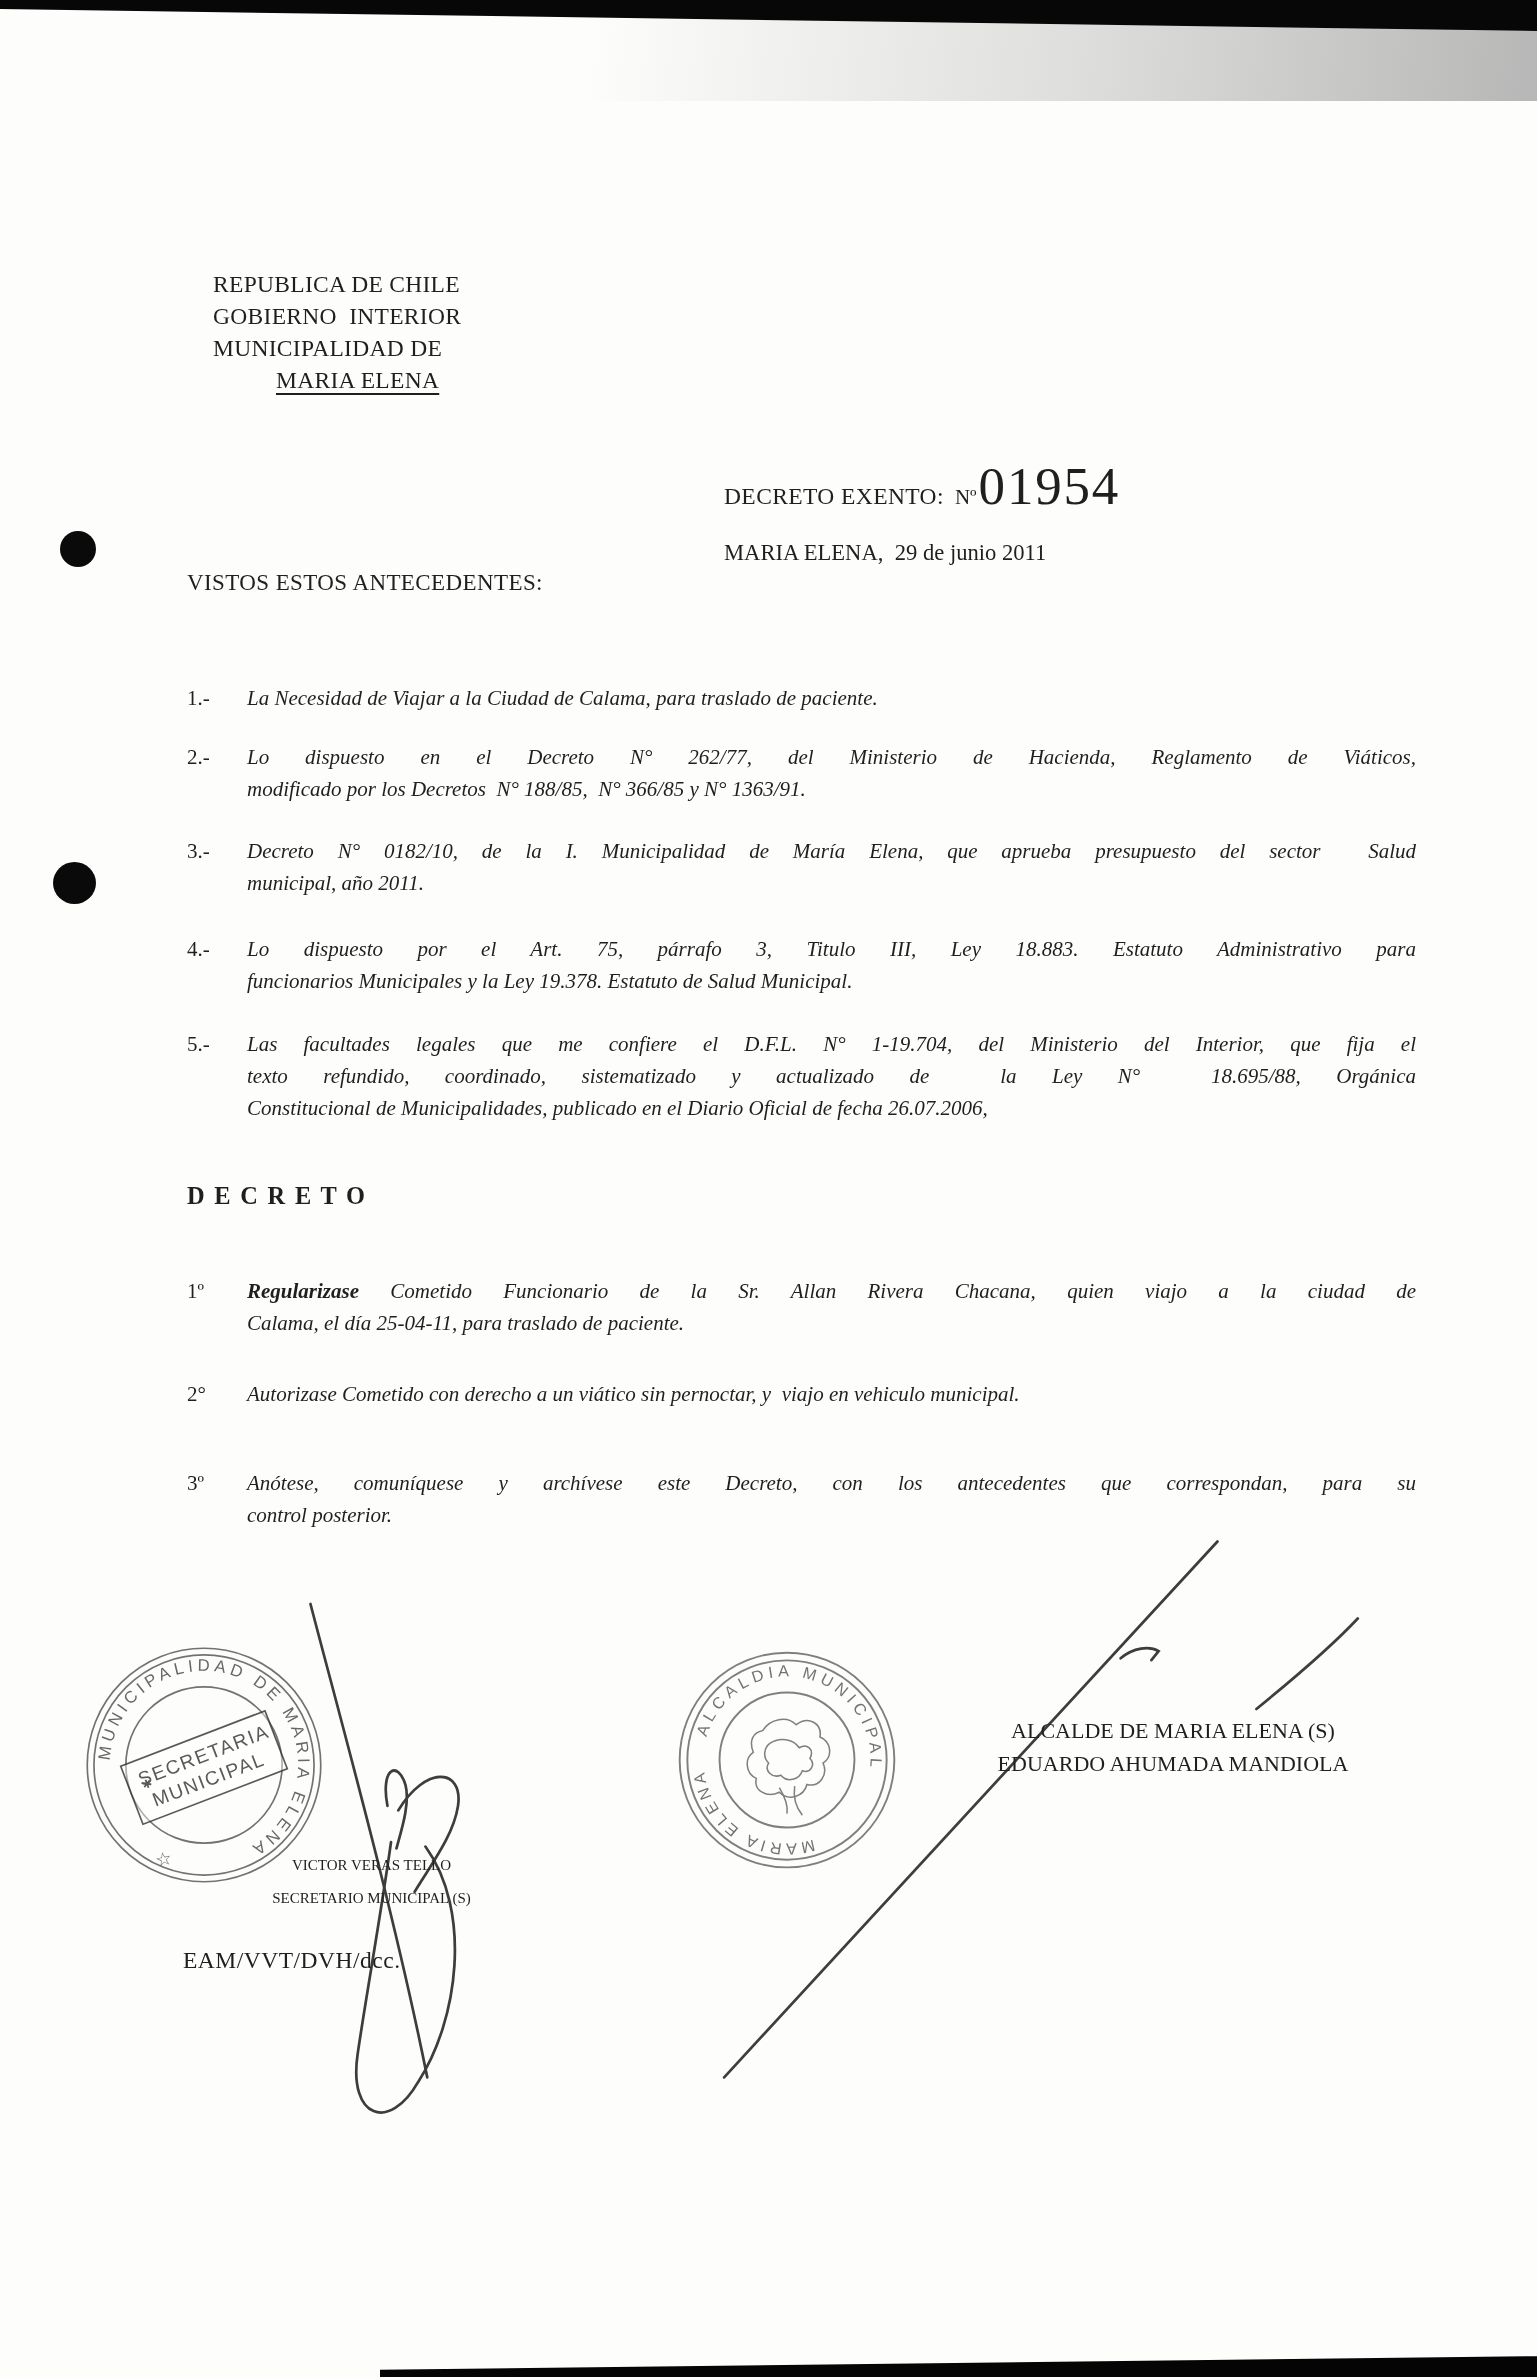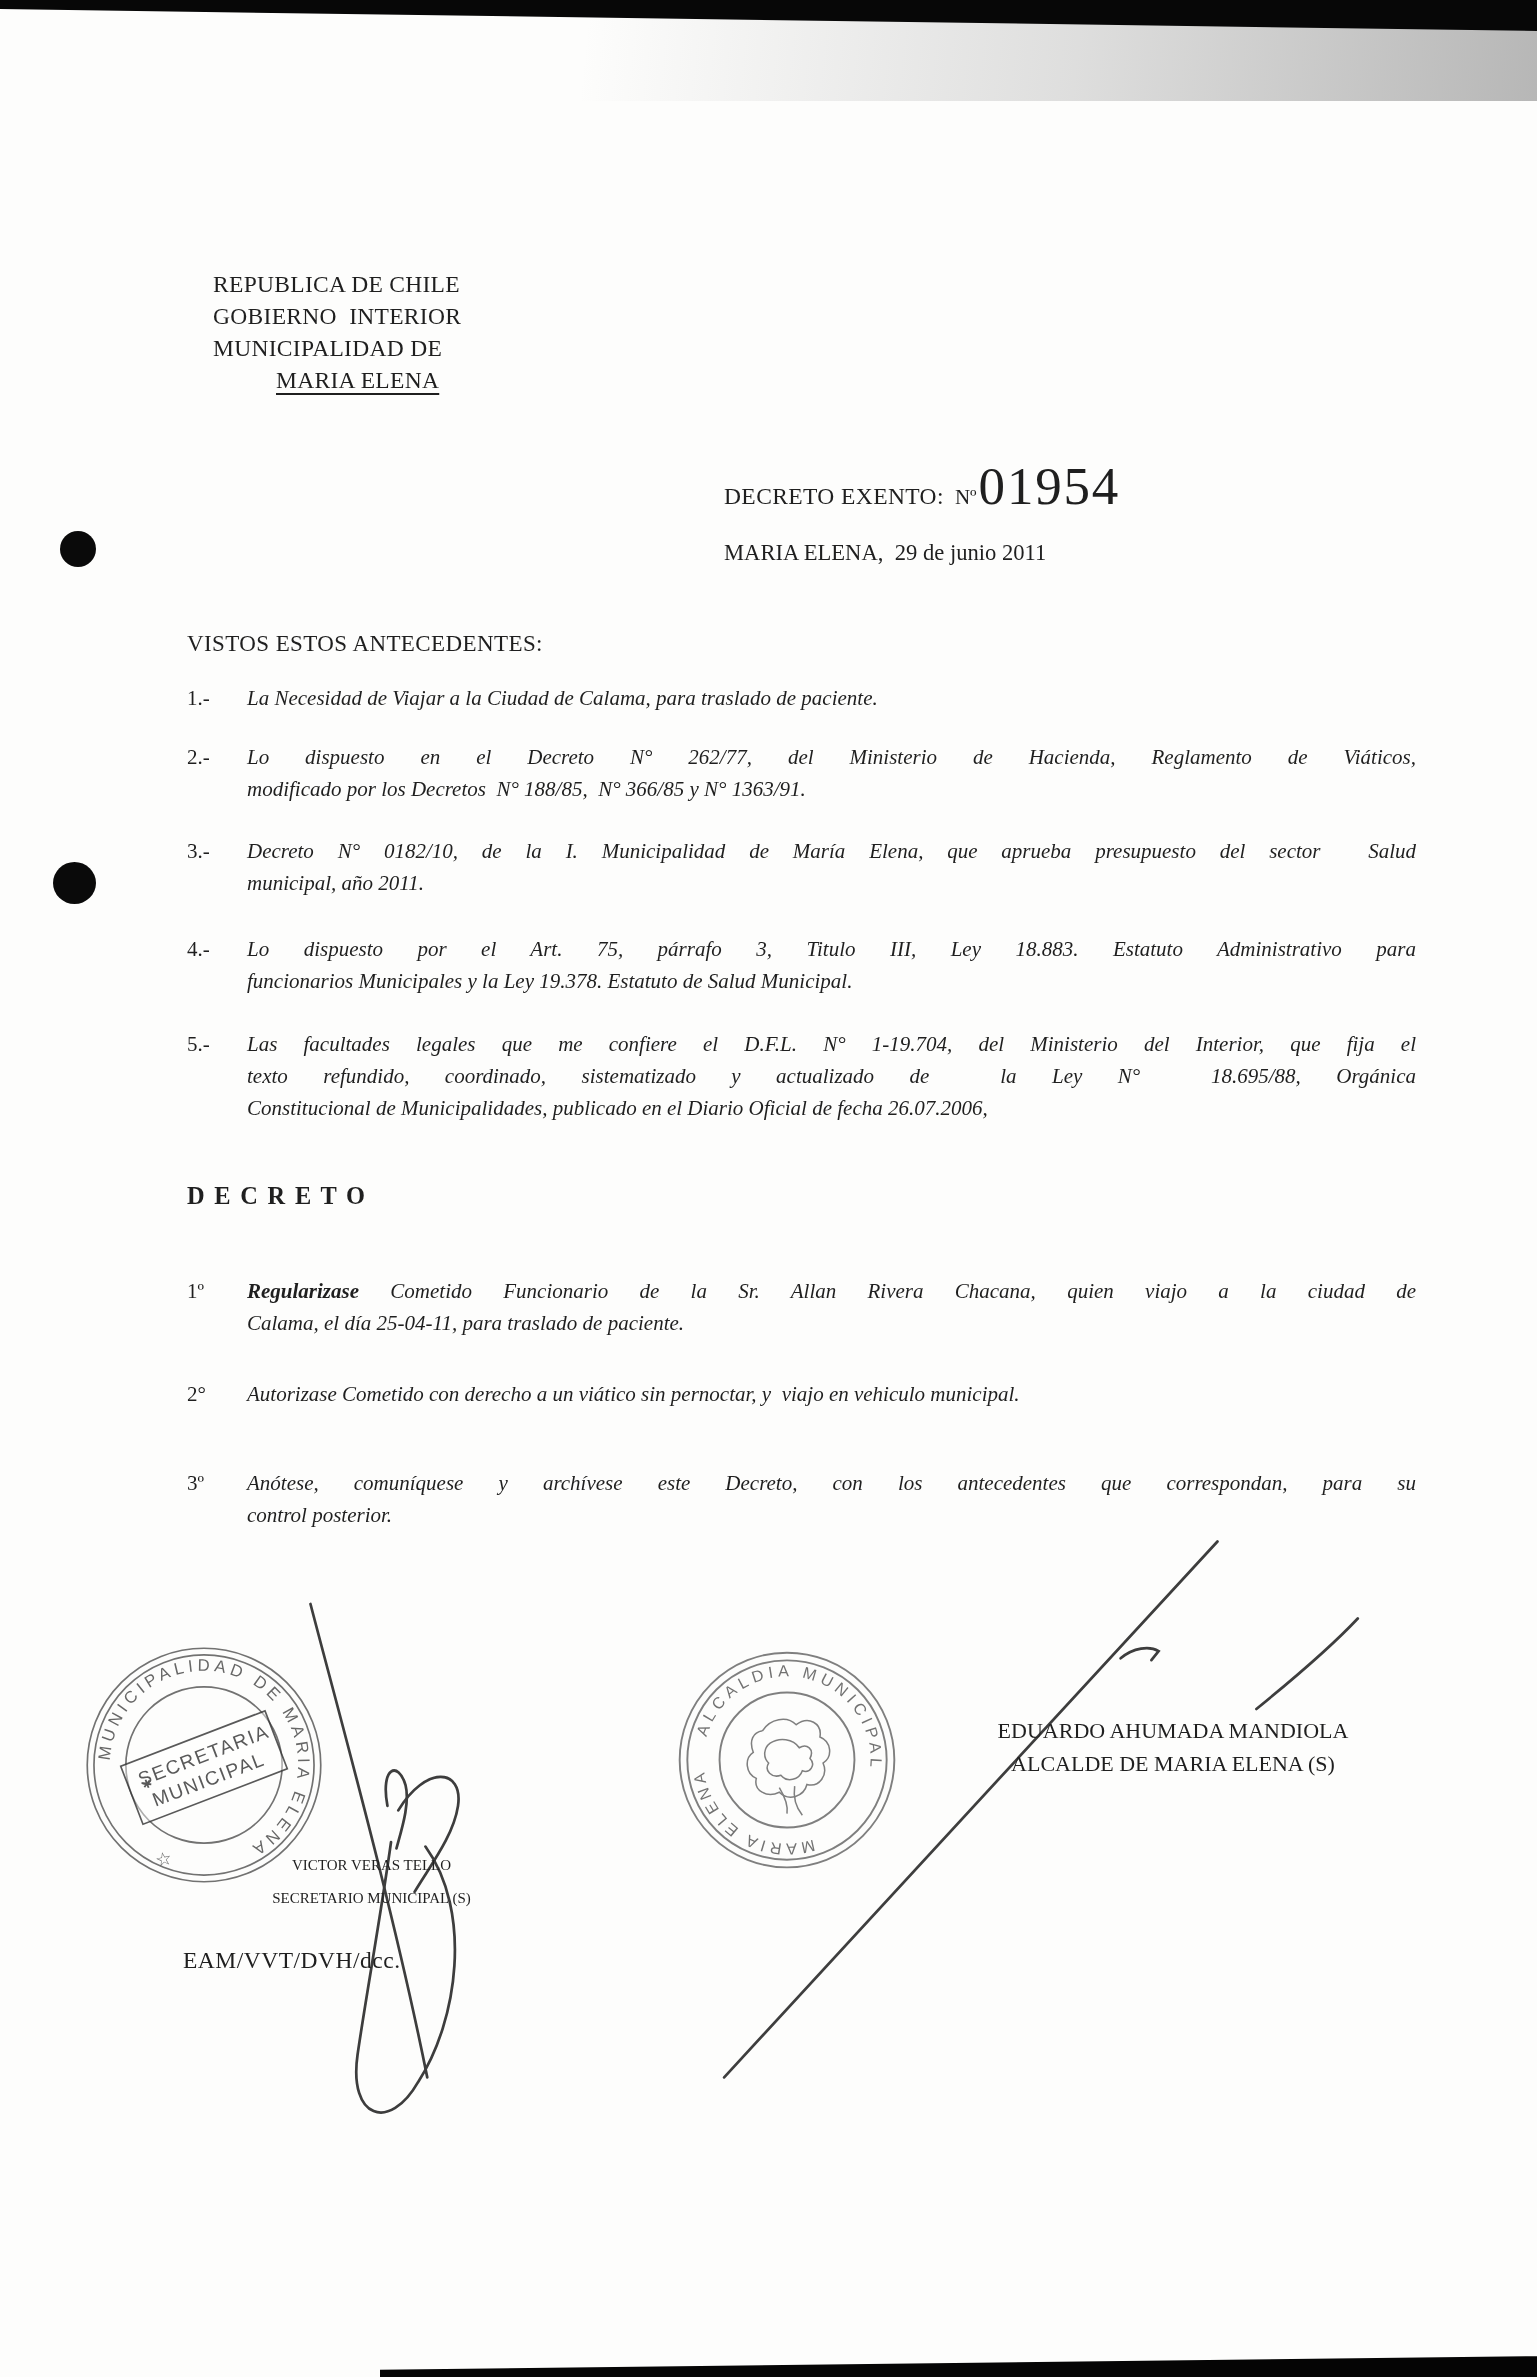--- a/index.html
+++ b/index.html
@@ -24,21 +24,21 @@
   .letterhead{position:absolute;left:185px;top:268px;font-size:23.5px;line-height:32px;letter-spacing:0.3px;margin-left:28px;}
   .letterhead .lh4{margin-left:63px;text-decoration:underline;text-underline-offset:4.5px;}
 
   
   .decree-row{position:absolute;left:724px;top:451px;display:flex;align-items:baseline;}
   .decree-label{font-size:23.5px;letter-spacing:0.4px;margin-top:32px;}
   .decree-no-sign{font-size:21px;margin:0 2px 0 11px;}
   .decree-number{font-size:53px;letter-spacing:1.8px;}
   .place-date{position:absolute;left:724px;top:540px;font-size:22.6px;}
 
-  .vistos-heading{position:absolute;left:187px;top:631px;font-size:23px;letter-spacing:0.4px;}
+  .vistos-heading{position:absolute;left:187px;top:570px;font-size:23px;letter-spacing:0.4px;}
 
   .item{position:absolute;left:187px;width:1229px;font-size:21px;line-height:32px;}
   .item .num{position:absolute;left:0;top:0;}
   .item .txt{margin-left:60px;font-style:italic;}
   .jline{text-align:justify;text-align-last:justify;}
   #v1{top:682px}#v2{top:741px}#v3{top:835px}#v4{top:933px}#v5{top:1028px}
   .decreto-heading{position:absolute;left:187px;top:1182px;font-size:24.4px;font-weight:bold;letter-spacing:1.8px;}
   #d1{top:1275px}#d2{top:1378px}#d3{top:1467px}
 
   
@@ -182,22 +182,22 @@
       <path d="M140,186 C146,196 152,208 150,220 M160,184 C158,198 162,212 170,222"></path>
     </g>
   </svg>
 
   <div class="sig-secretary">
     <div>VICTOR VERAS TELLO</div>
     <div>SECRETARIO MUNICIPAL (S)</div>
   </div>
 
   <div class="sig-mayor">
+    <div>ALCALDE DE MARIA ELENA (S)</div>
     <div>EDUARDO AHUMADA MANDIOLA</div>
-    <div>ALCALDE DE MARIA ELENA (S)</div>
   </div>
 
   <div class="initials">EAM/VVT/DVH/dcc.</div>
 
   <svg class="handwriting" viewBox="0 0 1698 2626">
     <g fill="none" stroke="#232323" stroke-width="3" stroke-linecap="round" opacity="0.88">
 
       <path d="M343,1772 C375,1895 435,2110 472,2295"></path>
       <path d="M428,1995 C420,1952 440,1945 448,1972 C453,1992 444,2020 438,2042"></path>
       <path d="M440,2000 C470,1950 512,1953 506,1995 C501,2028 476,2060 458,2090"></path>

